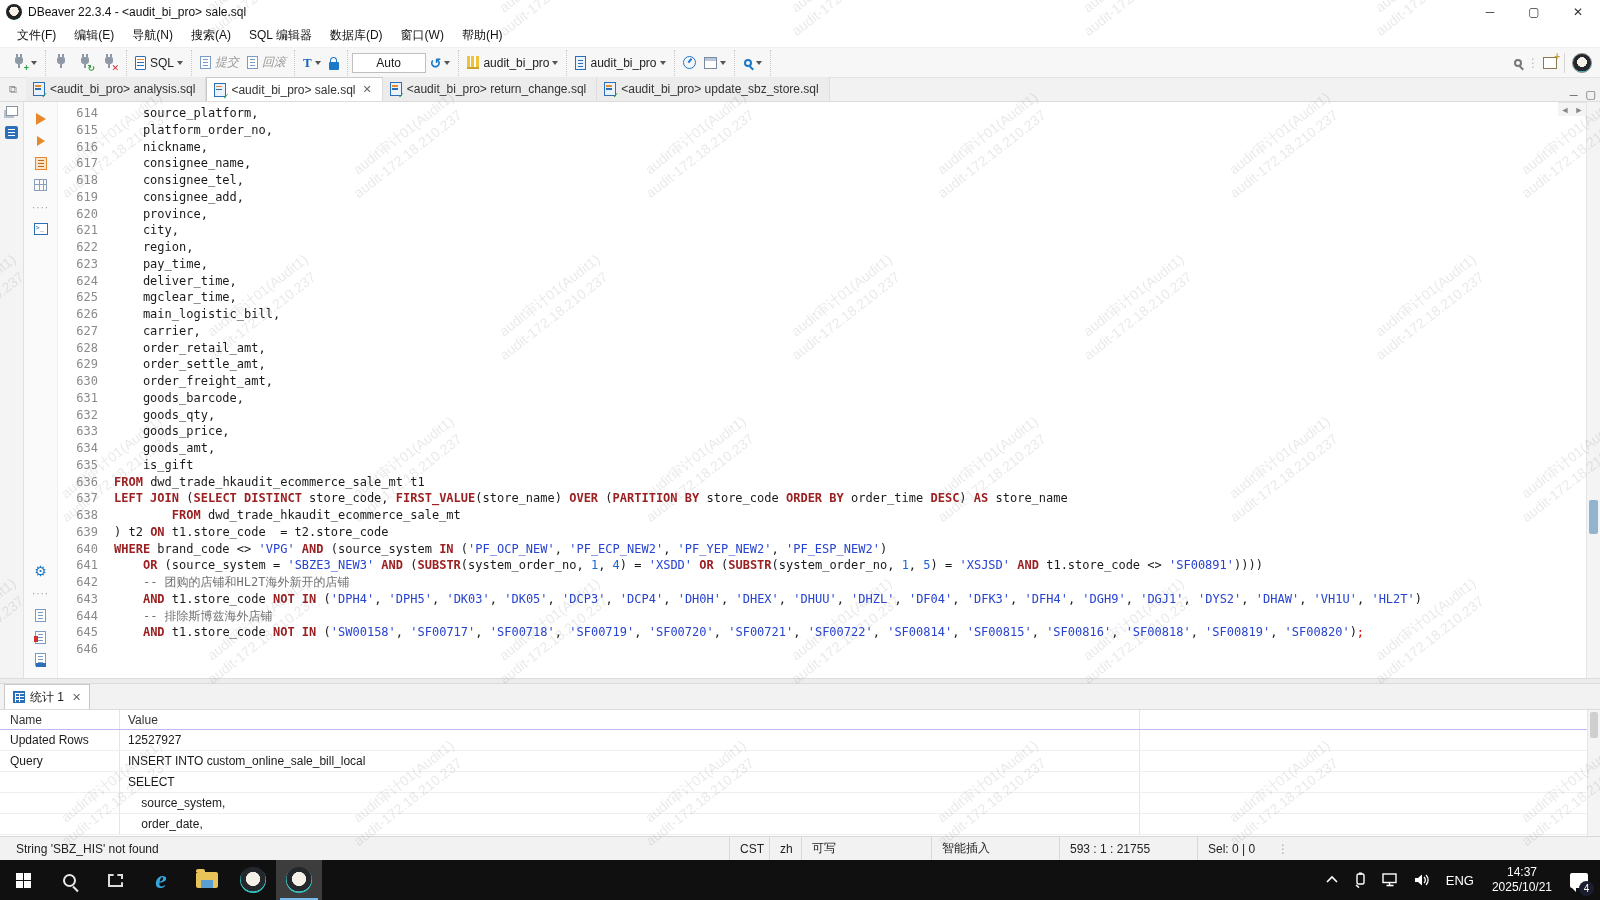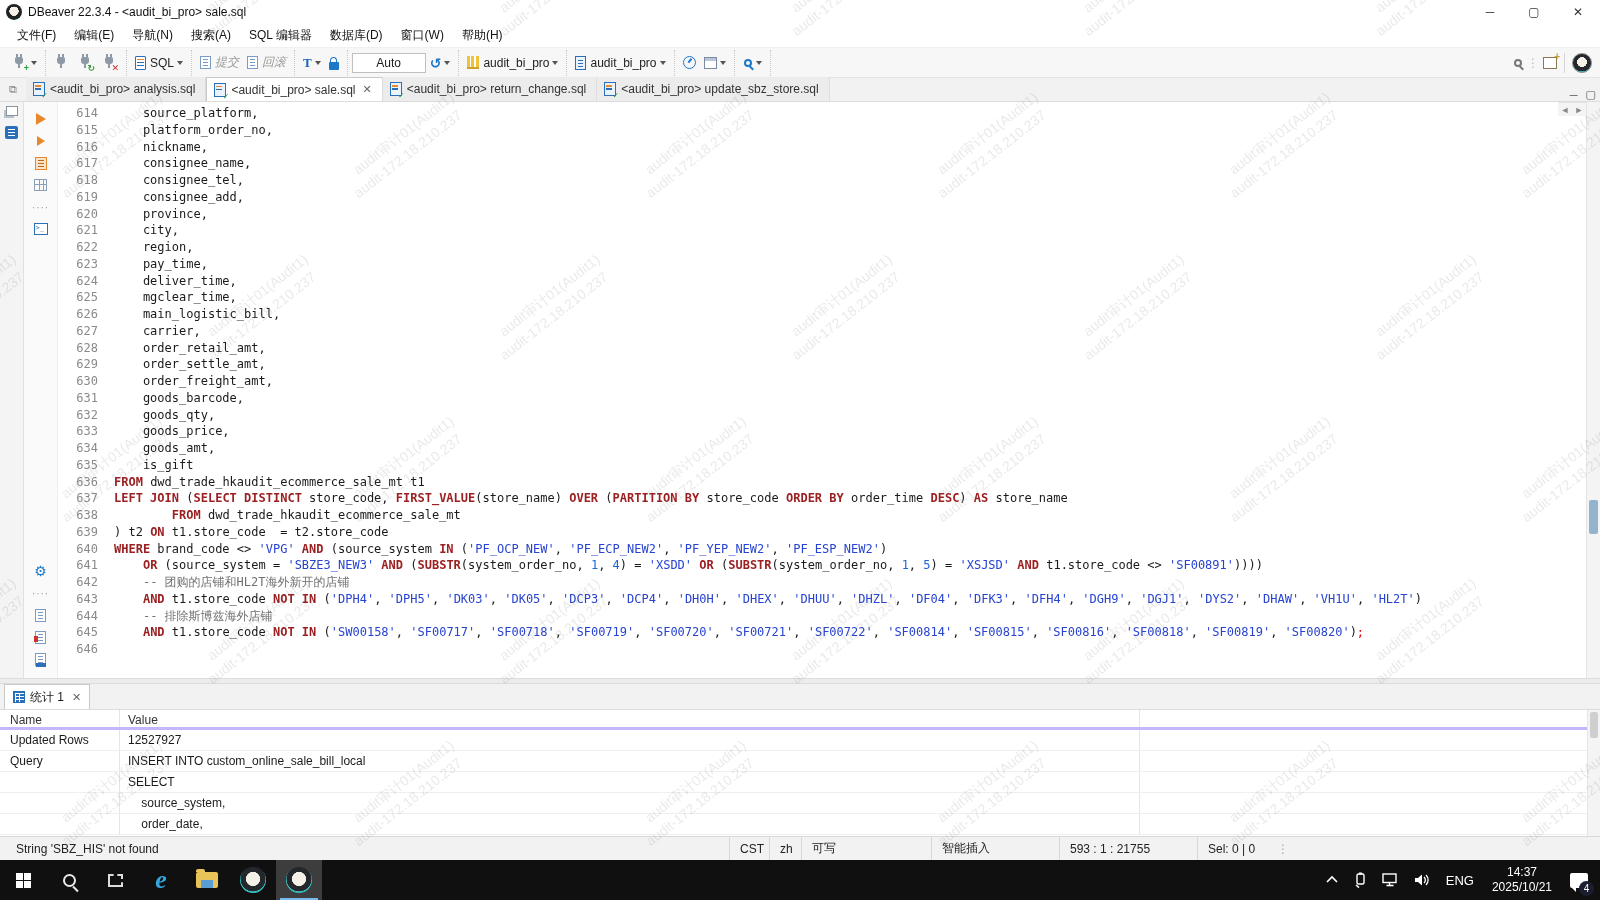--- a/index.html
+++ b/index.html
@@ -111,21 +111,21 @@
   
   .sash { height:6px; background:#ececec; border-top:1px solid #dcdcdc; border-bottom:1px solid #dcdcdc; flex:0 0 auto; }
   .bottom { height:152px; background:#fff; flex:0 0 auto; display:flex; flex-direction:column; overflow:hidden; position:relative; }
   .btabs { height:26px; background:#f2f2f2; border-bottom:1px solid #dcdcdc; display:flex; align-items:flex-end; flex:0 0 auto; }
   .btab { height:25px; background:#fff; border:1px solid #c8c8c8; border-bottom:none; display:flex; align-items:center; padding:0 8px; margin-left:4px; }
   .btab .grid-ic { width:12px; height:12px; background:#2a6fb8; margin-right:5px; position:relative; }
   .btab .grid-ic:before { content:""; position:absolute; inset:1.5px; background:linear-gradient(90deg,#fff 0 1px, transparent 1px 4px, #fff 4px 5px, transparent 0), linear-gradient(#fff 0 1px, transparent 1px 3.5px, #fff 3.5px 4.5px, transparent 4.5px 6.5px, #fff 6.5px 7.5px, transparent 0); }
   .btab .close { margin-left:8px; color:#666; font-size:11px; }
   .stats-table { flex:1 1 auto; overflow:hidden; position:relative; }
   .srow { display:flex; height:21px; line-height:21px; border-bottom:1px solid #efefef; }
-  .srow.header { color:#333; border-bottom:3px solid #c4b5fd; height:20px; line-height:20px; }
+  .srow.header { color:#333; border-bottom:1px solid #c4b5fd; height:20px; line-height:20px; }
   .scell-name { width:120px; flex:0 0 auto; padding-left:10px; border-right:1px solid #e5e5e5; white-space:pre; overflow:hidden; }
   .scell-value { width:1020px; flex:0 0 auto; padding-left:8px; border-right:1px solid #e5e5e5; white-space:pre; overflow:hidden; }
   .bottom .bscroll { position:absolute; right:0; top:26px; bottom:0; width:13px; background:#f4f4f4; border-left:1px solid #e5e5e5; }
   .bottom .bscroll i { position:absolute; left:2px; right:2px; top:2px; height:26px; background:#cfcfcf; border-radius:2px; }
 
   
   .statusbar { height:24px; background:#f2f2f2; border-top:1px solid #d8d8d8; display:flex; align-items:stretch; flex:0 0 auto; font-size:12px; color:#222; }
   .sb-msg { flex:1; display:flex; align-items:center; padding-left:16px; }
   .sb-cell { display:flex; align-items:center; padding:0 10px; border-left:1px solid #d8d8d8; white-space:pre; }
   .sb-handle { display:flex; align-items:center; color:#aaa; padding:0 10px 0 4px; letter-spacing:1px; }

